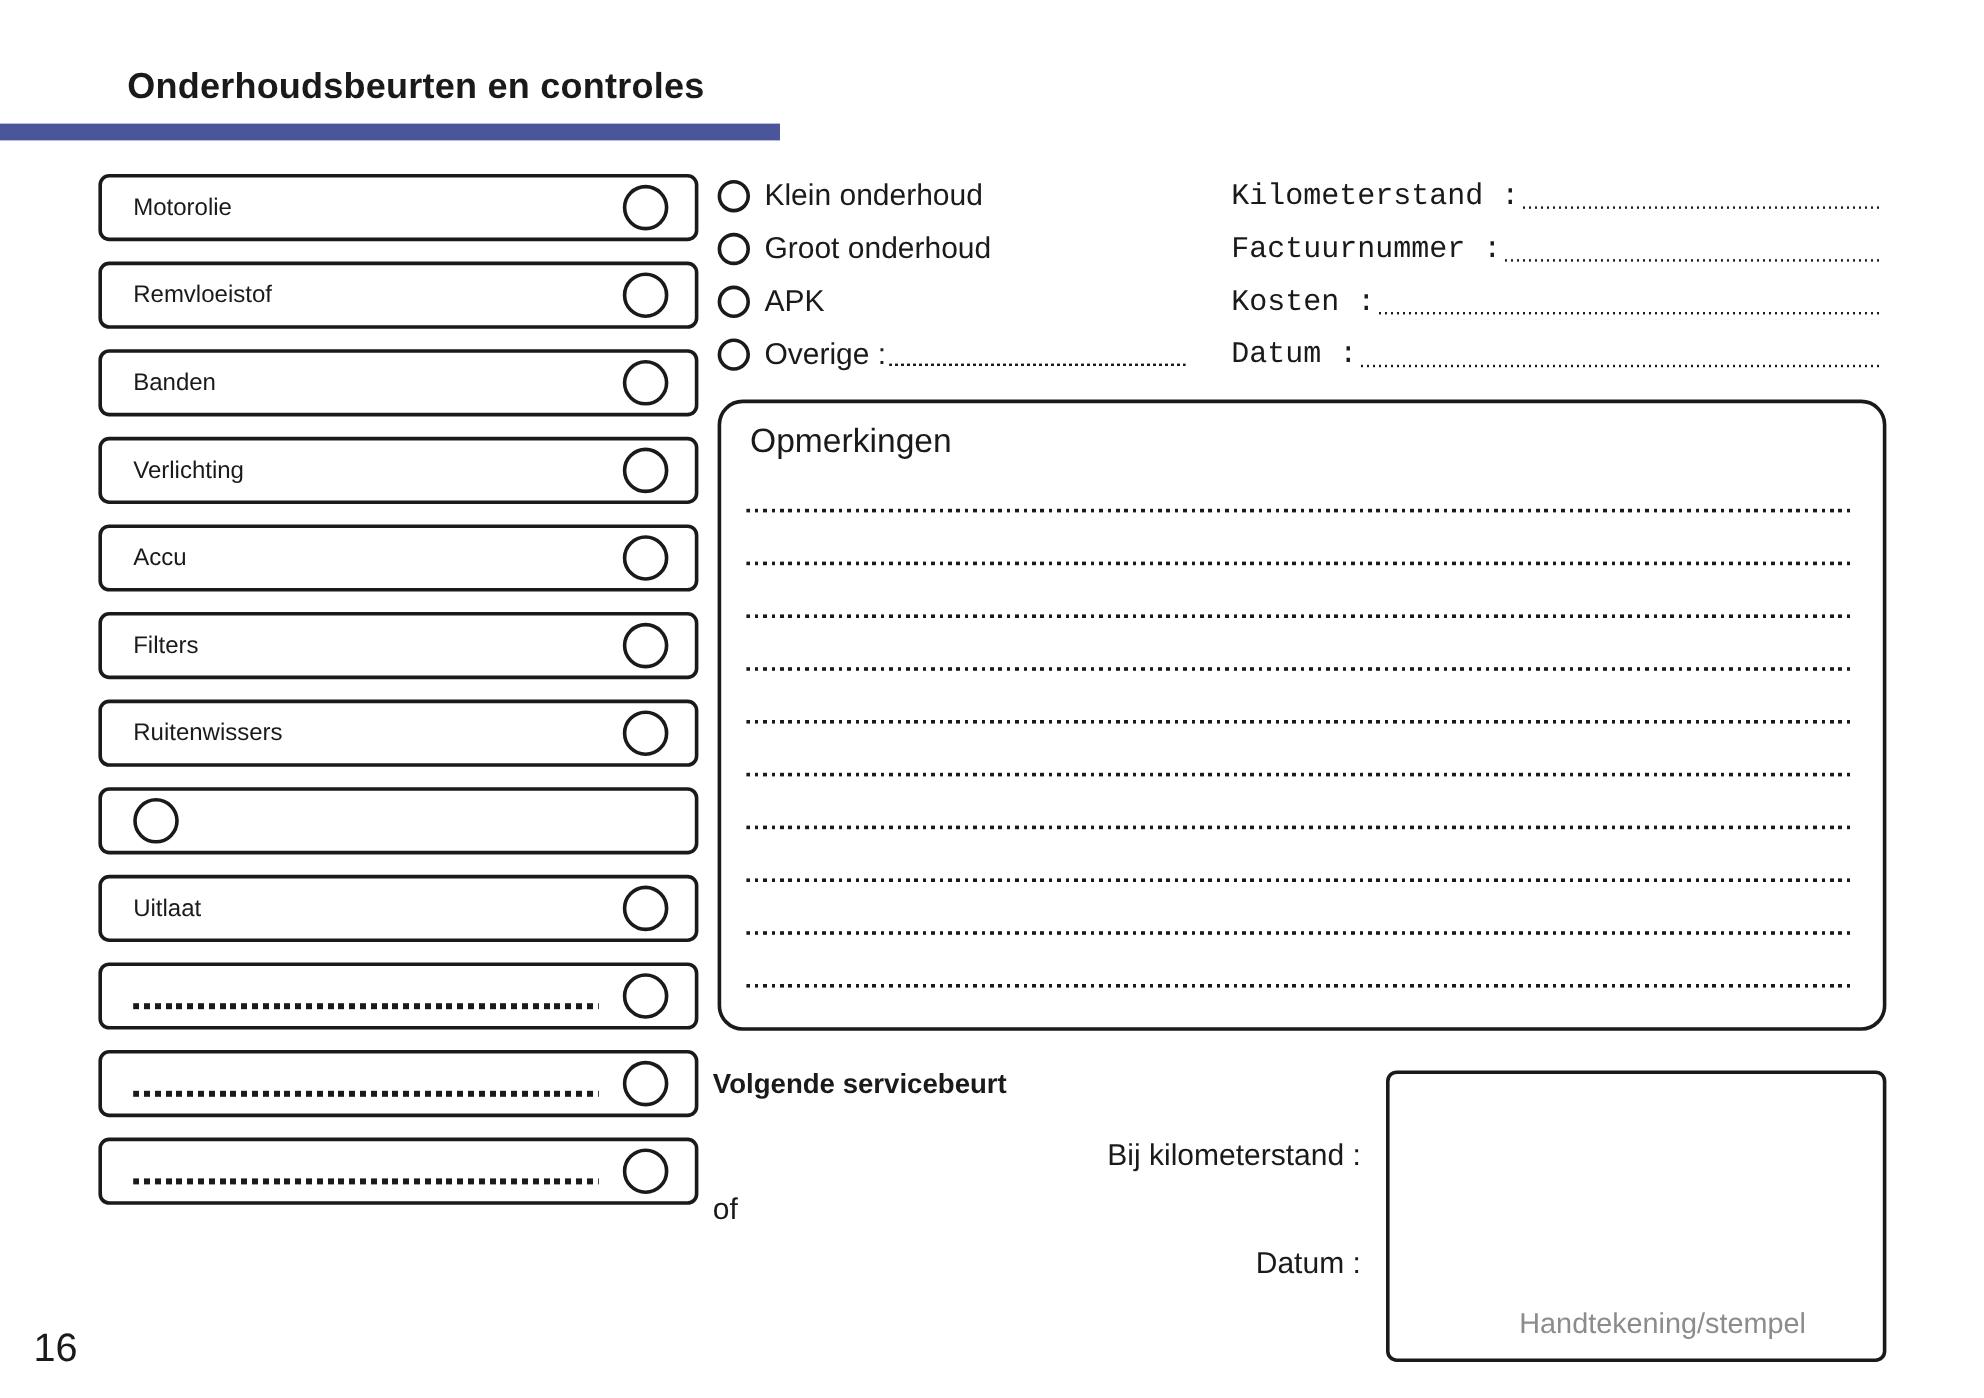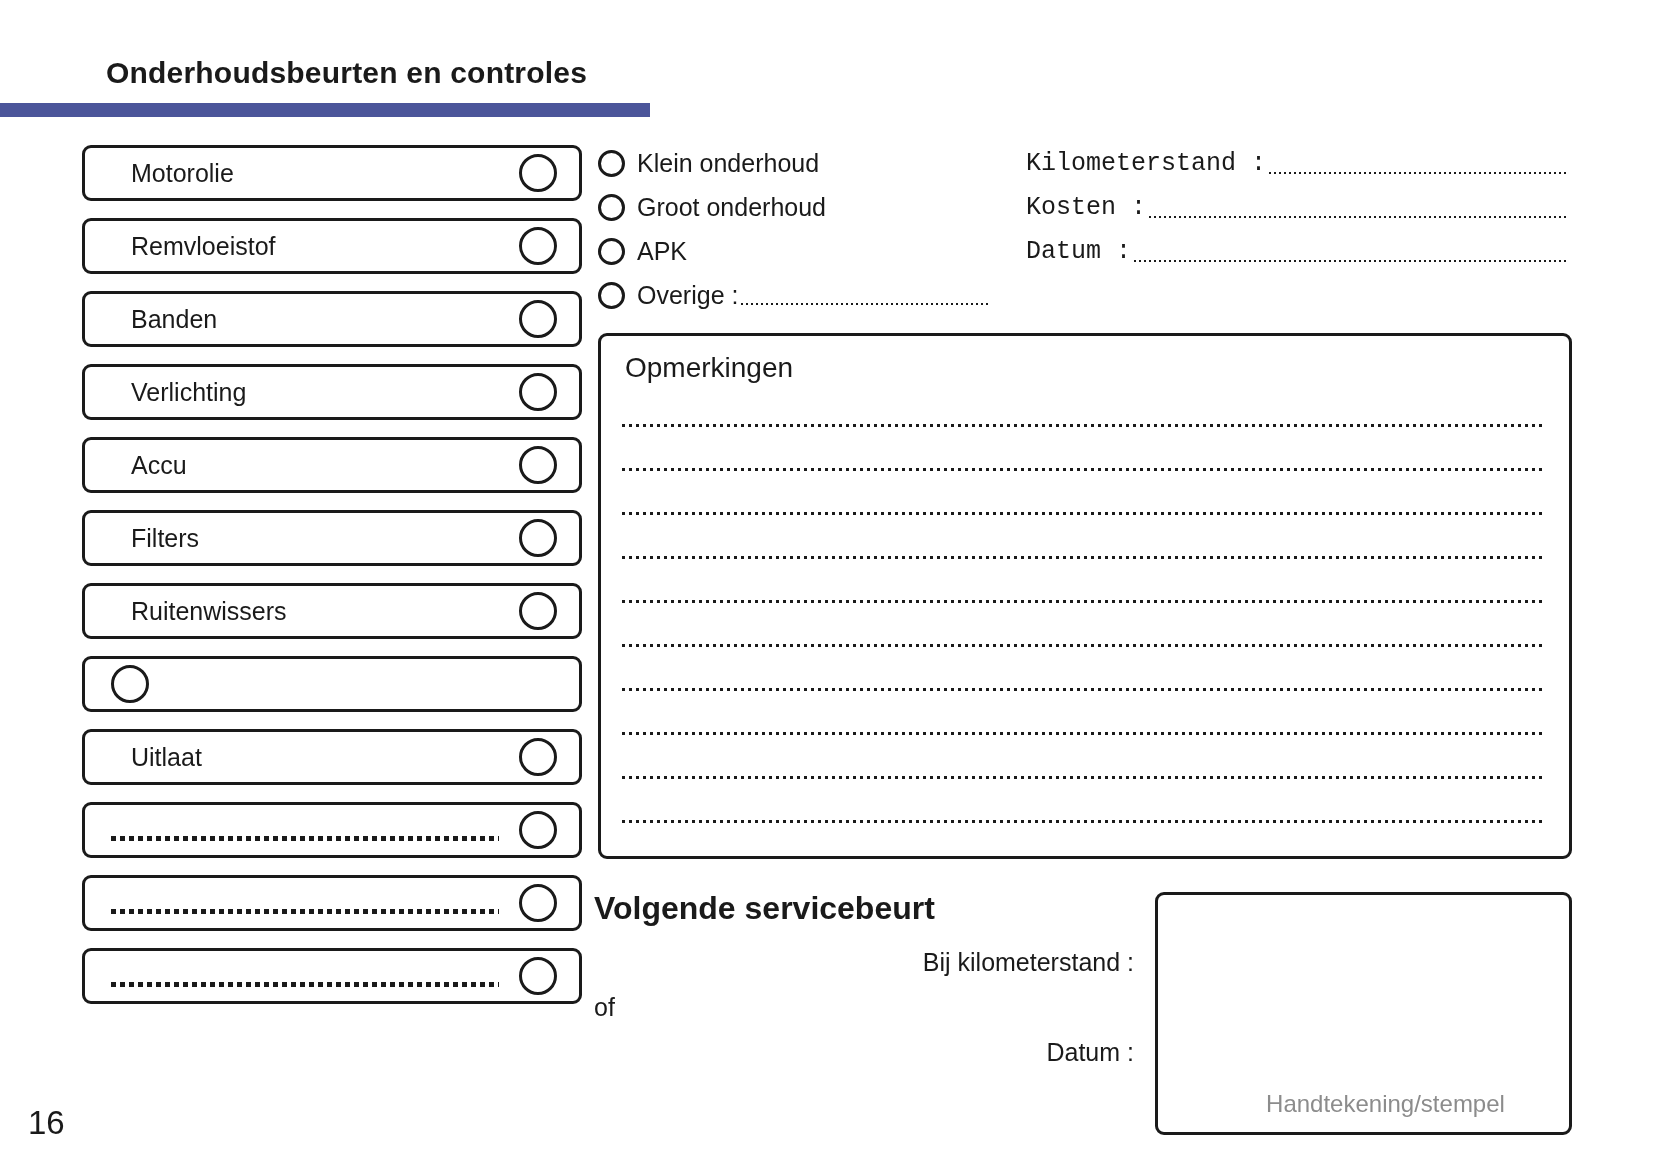--- a/index.html
+++ b/index.html
@@ -39,21 +39,21 @@
 
   
   .checklist { position: absolute; left: 82px; top: 145px; width: 500px; }
   .checkrow {
     height: 56px; margin-bottom: 17px;
     border: 3px solid #1a1a1a; border-radius: 9px;
     display: flex; align-items: center;
     padding: 0 22px 0 26px;
     background: #fff;
   }
-  .checkrow .label { font-size: 25px; flex: 1; white-space: nowrap; margin-left: 20px; }
+  .checkrow .label { font-size: 20px; flex: 1; white-space: nowrap; }
   .checkrow .blankline { flex: 1; margin-right: 20px; margin-top: 16px; display: none; }
   .checkrow.blank .blankline { display: block; }
   .check-circle {
     width: 38px; height: 38px; flex: none;
     border: 3px solid #1a1a1a; border-radius: 50%;
     background: #fff;
   }
 
   
   .service-types { position: absolute; left: 598px; top: 148px; width: 420px; }
@@ -69,30 +69,30 @@
   
   .record-fields { position: absolute; left: 1026px; top: 148px; width: 541px; }
   .frow { display: flex; align-items: flex-end; height: 30px; margin-bottom: 14px; }
   .frow .flabel { font-size: 25px; white-space: nowrap; font-family: Liberation Mono, monospace; }
   .frow .dotline { flex: 1; margin: 0 0 4px 3px; }
 
   
   .remarks-box {
     position: absolute; left: 598px; top: 333px;
     width: 974px; height: 526px;
-    border: 3px solid #1a1a1a; border-radius: 9px;
+    border: 3px solid #1a1a1a; border-radius: 21px;
     background: #fff;
   }
   .remarks-title { position: absolute; left: 24px; top: 16px; font-size: 28px; }
   .remarks-lines { position: absolute; left: 21px; right: 25px; top: 88px; }
   .rline { margin-bottom: 41px; }
 
   
   .next-service { position: absolute; left: 594px; top: 890px; width: 540px; }
-  .ns-heading { font-size: 32px; font-weight: bold; margin-bottom: 21px; white-space: nowrap; }
+  .ns-heading { font-size: 23px; font-weight: bold; margin-bottom: 32px; white-space: nowrap; }
   .ns-row { display: flex; align-items: flex-end; height: 33px; margin-bottom: 12px; flex-direction: column; }
   .ns-label { font-size: 25px; white-space: nowrap; }
   .ns-row .dotline { flex: 1; margin: 0 0 4px 3px; }
   .ns-or { font-size: 25px; height: 33px; margin-bottom: 12px; }
 
   
   .signature-box {
     position: absolute; left: 1155px; top: 892px;
     width: 417px; height: 243px;
     border: 3px solid #1a1a1a; border-radius: 9px;
@@ -196,20 +196,24 @@
     <span class="dotline dots-fine"></span>
   </div>
   </div>
 
 <div class="record-fields">
     <div class="frow">
     <span class="flabel">Kilometerstand :</span>
     <span class="dotline dots-fine"></span>
   </div>
     <div class="frow">
+    <span class="flabel">Factuurnummer :</span>
+    <span class="dotline dots-fine"></span>
+  </div>
+    <div class="frow">
     <span class="flabel">Kosten :</span>
     <span class="dotline dots-fine"></span>
   </div>
     <div class="frow">
     <span class="flabel">Datum :</span>
     <span class="dotline dots-fine"></span>
   </div>
   </div>
 
 <div class="remarks-box">

